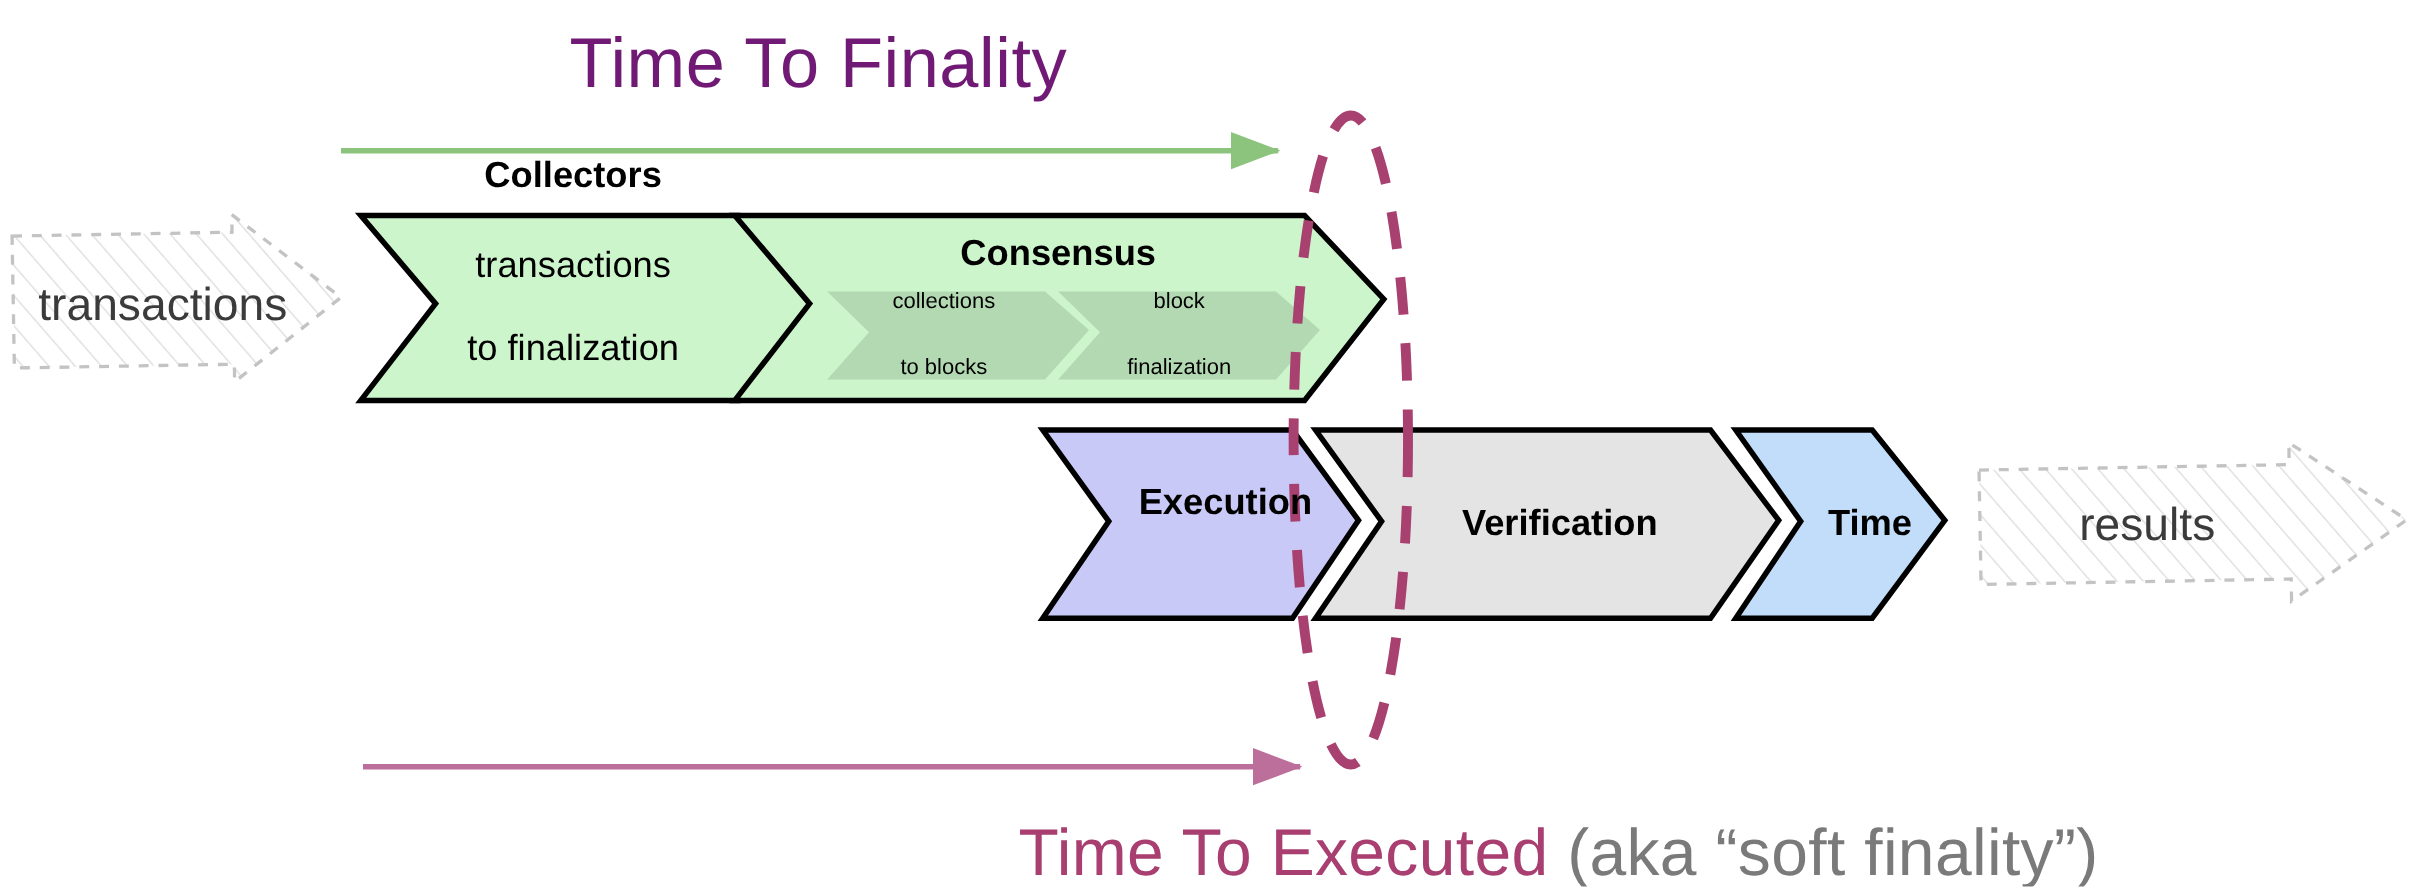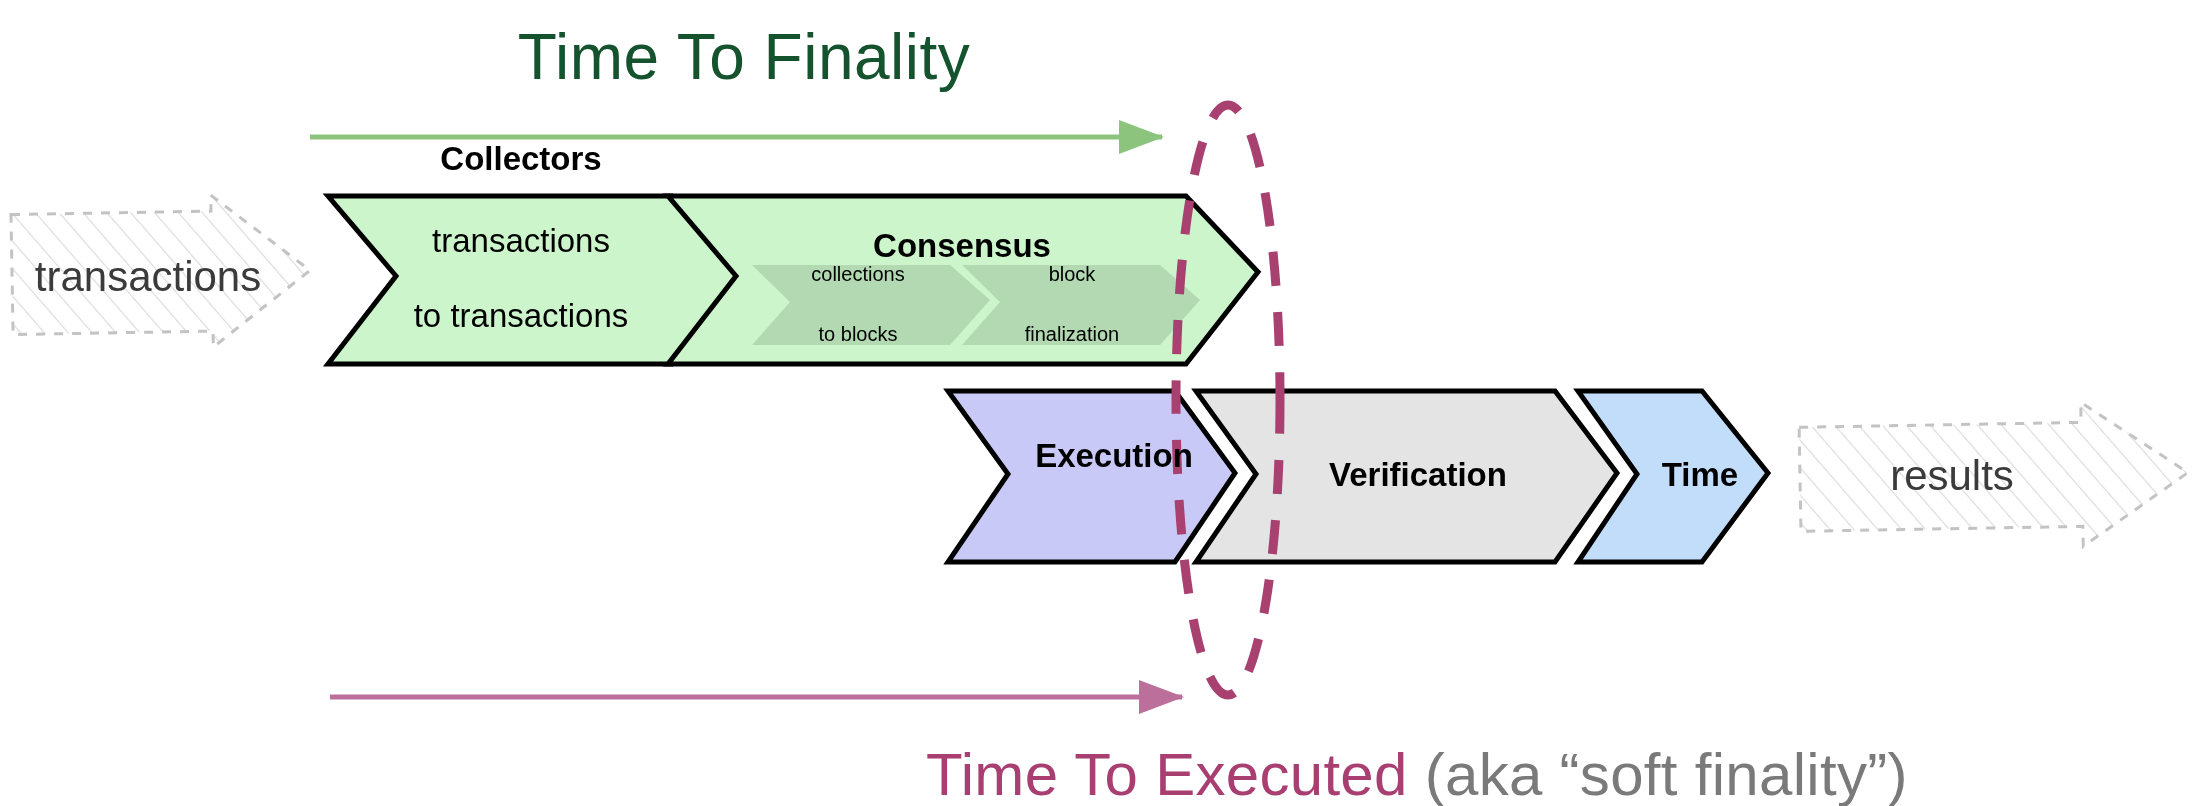--- a/index.html
+++ b/index.html
@@ -6,21 +6,21 @@
   body{
     width:2194px;height:806px;
     background:#ffffff;
     font-family:"Liberation Sans", sans-serif;
     overflow:hidden;
   }
   #stage{position:relative;width:2194px;height:806px;}
   #stage svg{position:absolute;top:0;left:0;}
   .lbl{position:absolute;white-space:pre;}
   .title-green{
-    font-size:64px;color:#14532d;font-weight:400;letter-spacing:.5px;
+    font-size:64px;color:#701a75;font-weight:400;letter-spacing:.5px;
   }
   .caption-magenta{font-size:60px;color:#a83f70;font-weight:400;letter-spacing:.3px;}
   .caption-gray{font-size:60px;color:#7a7a7a;font-weight:400;letter-spacing:.3px;}
   .ghost-text{font-size:42px;color:#3b3b3b;font-weight:400;}
   .stage-title{font-size:33px;font-weight:bold;color:#000;}
   .stage-sub{font-size:33px;font-weight:400;color:#000;text-align:center;line-height:1.18;}
   .sub-chev-text{font-size:20px;font-weight:400;color:#000;text-align:center;line-height:1.18;}
   .ctr{transform:translate(-50%,-50%);text-align:center;}
 </style>
 </head>
@@ -91,24 +91,24 @@
     </g>
   </svg>
 
   <div class="lbl title-green ctr" style="left:744px;top:57px;">Time To Finality</div>
 
   <div class="lbl ghost-text ctr" style="left:148px;top:277px;">transactions</div>
 
   <div class="lbl ctr" style="left:521px;top:238px;width:330px;">
     <div class="stage-title">Collectors</div>
     <div class="stage-sub" style="margin-top:8px;">transactions</div>
-    <div class="stage-sub">to transactions</div>
+    <div class="stage-sub">to finalization</div>
   </div>
 
-  <div class="lbl stage-title ctr" style="left:962px;top:230px;width:360px;margin-top:16px;">Consensus</div>
+  <div class="lbl stage-title ctr" style="left:962px;top:230px;width:360px;">Consensus</div>
 
   <div class="lbl ctr" style="left:858px;top:305px;width:220px;">
     <div class="sub-chev-text">collections</div>
     <div class="sub-chev-text">to blocks</div>
   </div>
 
   <div class="lbl ctr" style="left:1072px;top:305px;width:240px;">
     <div class="sub-chev-text">block</div>
     <div class="sub-chev-text">finalization</div>
   </div>

